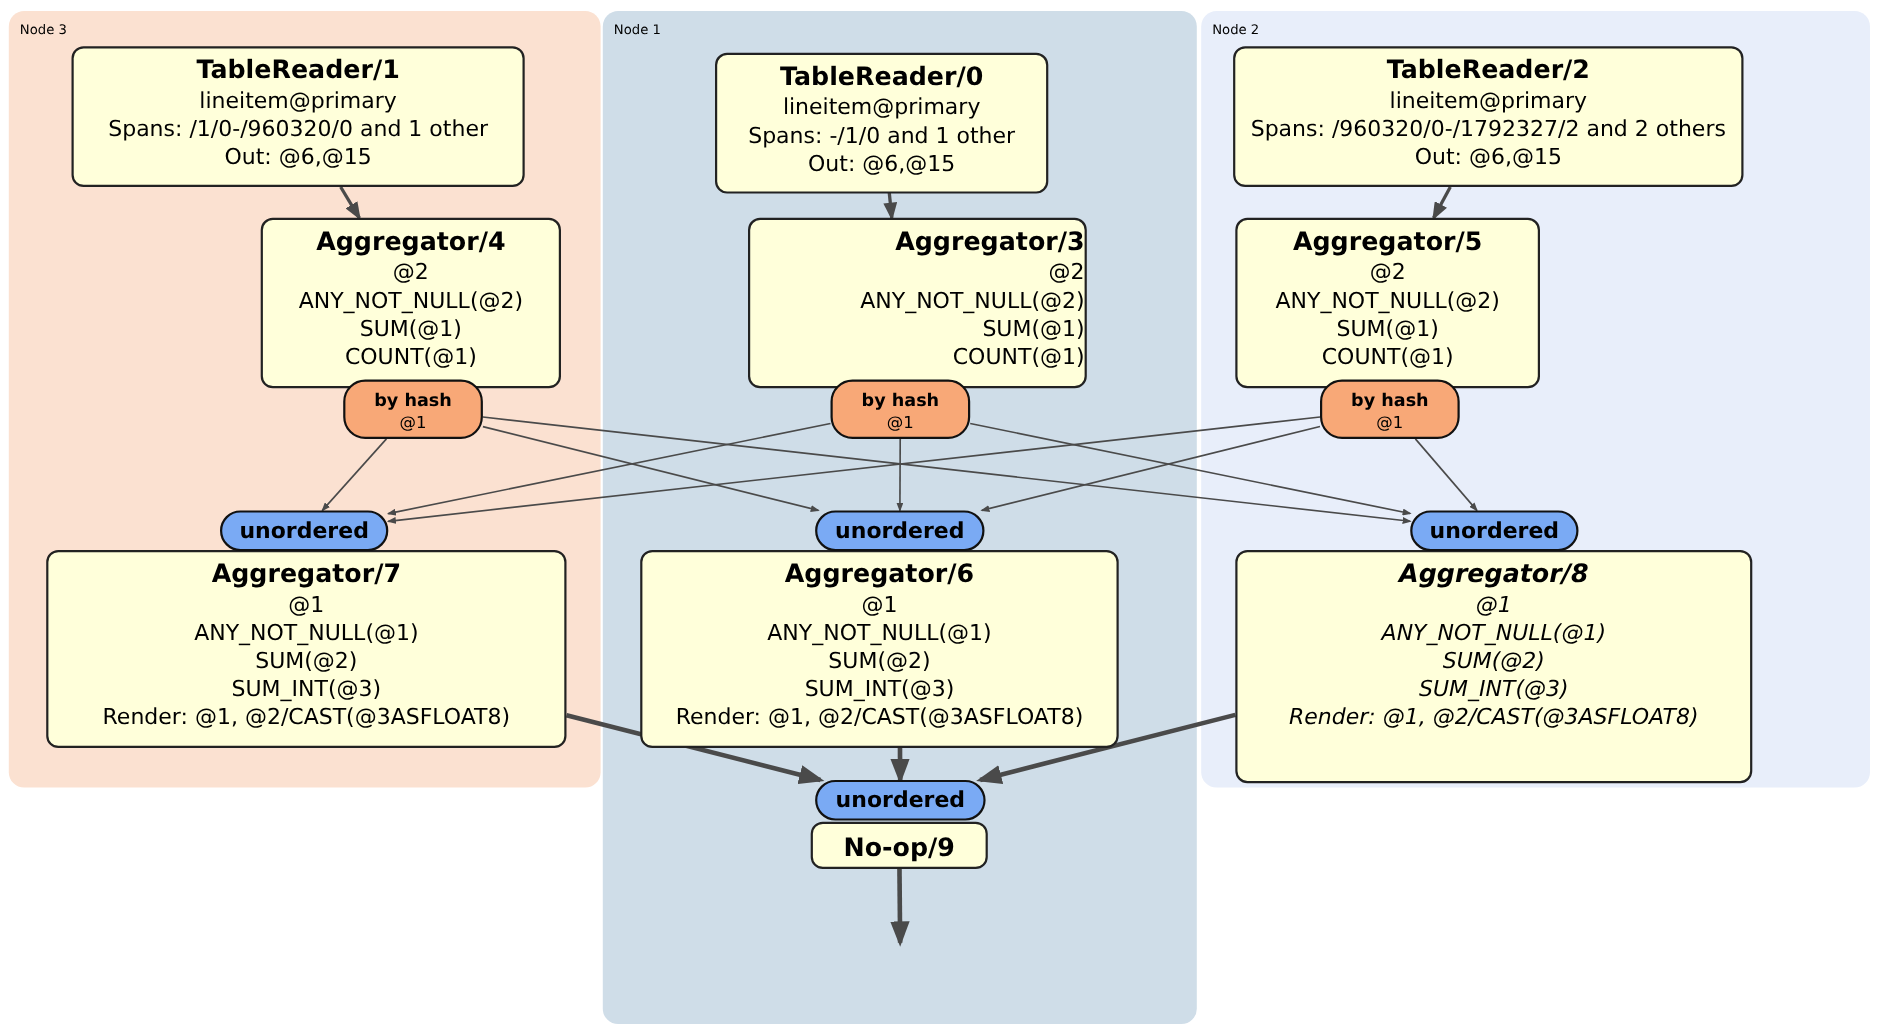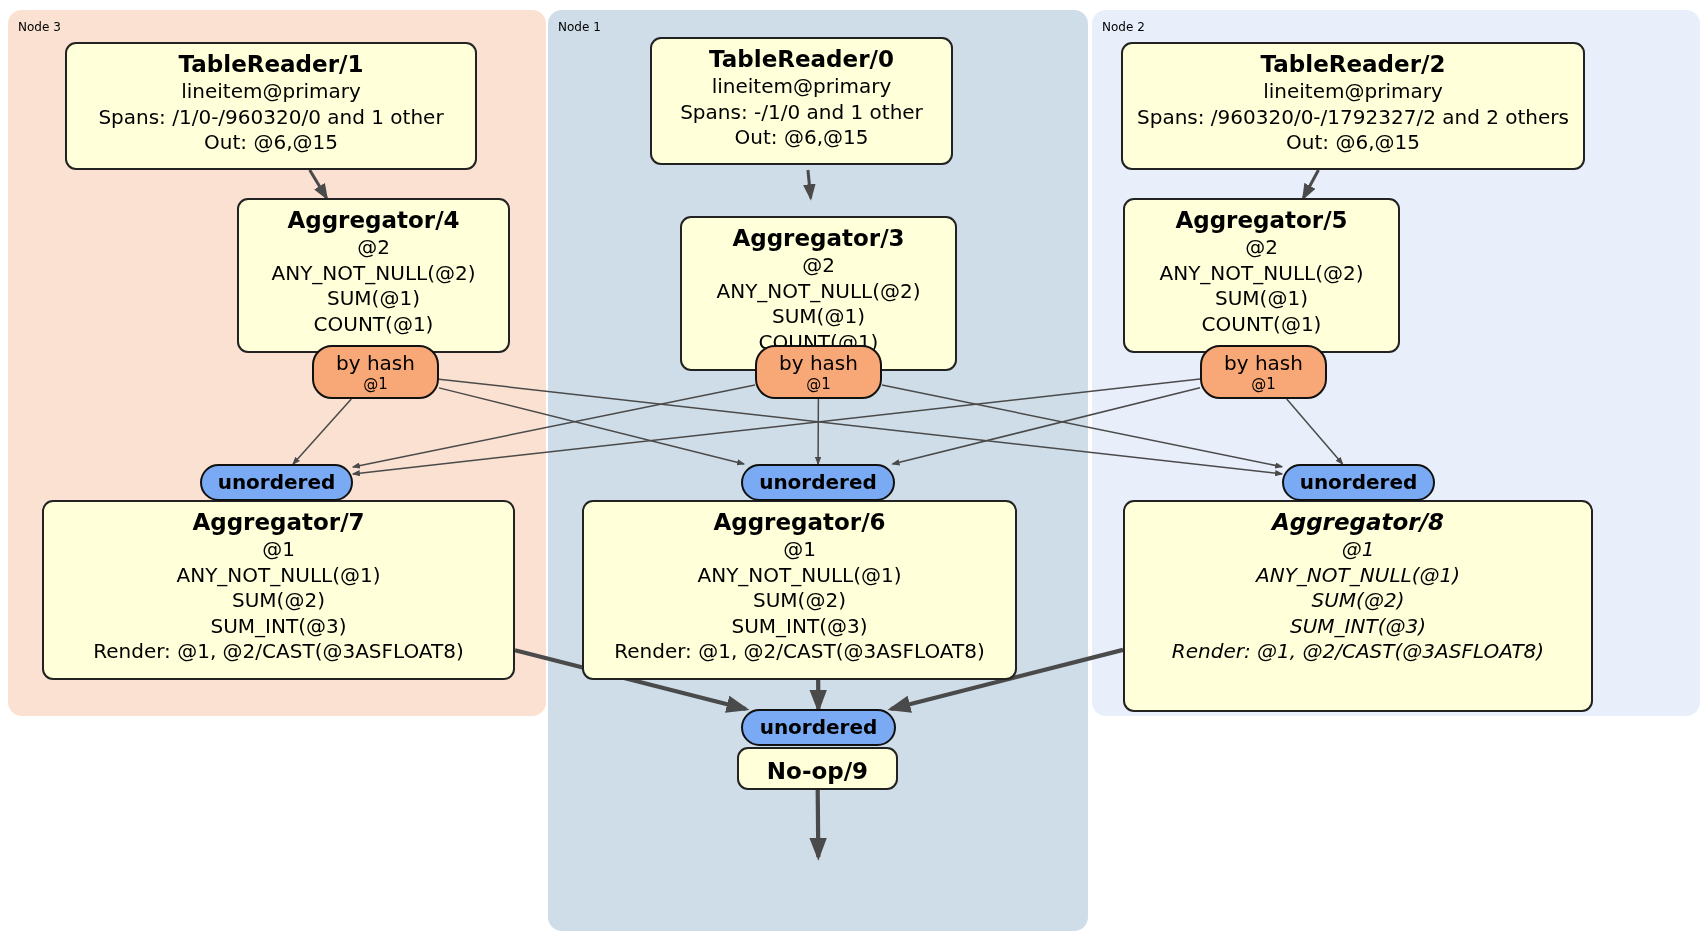--- a/index.html
+++ b/index.html
@@ -15,36 +15,36 @@
 
   
   #edges{position:absolute;left:0;top:0;z-index:1;pointer-events:none;}
 
   
   .box{position:absolute;box-sizing:border-box;background:var(--processor_bg,#ffffda);
        border:2px solid #222;border-radius:11px;text-align:center;z-index:2;padding-top:6px;}
   .box .title{font-weight:bold;font-size:23px;line-height:29px;}
   .bl{font-size:20px;line-height:25.5px;white-space:nowrap;}
   #n-tr1{left:65px;top:42px;width:412px;height:128px;}
-  #n-tr0{left:650px;top:37px;width:303px;height:128px;}
+  #n-tr0{left:650px;top:48px;width:303px;height:128px;}
   #n-tr2{left:1121px;top:42px;width:464px;height:128px;}
   #n-agg4{left:237px;top:198px;width:273px;height:155px;}
-  #n-agg3{left:680px;top:216px;width:277px;height:155px;}
+  #n-agg3{left:680px;top:198px;width:308px;height:155px;text-align:right;}
   #n-agg5{left:1123px;top:198px;width:277px;height:155px;}
   #n-agg7{left:42px;top:500px;width:473px;height:180px;text-align:center;}
   #n-agg6{left:582px;top:500px;width:435px;height:180px;}
   #n-agg8{left:1123px;top:500px;width:470px;height:212px;font-style:italic;}
   #n-noop9{left:737px;top:747px;width:161px;height:43px;}
   #n-response{left:730px;top:857px;width:177px;height:43px;}
   #n-noop9 .title,#n-response .title{line-height:33px;}
 
   
   .pill{position:absolute;box-sizing:border-box;border:2.5px solid #111;text-align:center;z-index:3;}
   .router{background:var(--router_bg,#f8a877);border-radius:20px;}
-  .router .title{font-weight:normal;font-size:20px;line-height:25px;padding-top:4px;}
+  .router .title{font-weight:bold;font-size:16px;line-height:25px;padding-top:4px;}
   .router .sub{font-size:15px;line-height:17px;}
   #n-byhash4{left:312px;top:345px;width:127px;height:54px;}
   #n-byhash3{left:755px;top:345px;width:127px;height:54px;}
   #n-byhash5{left:1200px;top:345px;width:127px;height:54px;}
 
   
   .stream{background:var(--stream_bg,#7aaaf4);border-radius:19px;}
   .stream .title{font-weight:bold;font-size:20px;line-height:33px;}
   #n-u7{left:200px;top:464px;width:153px;height:37px;}
   #n-u6{left:741px;top:464px;width:154px;height:37px;}

